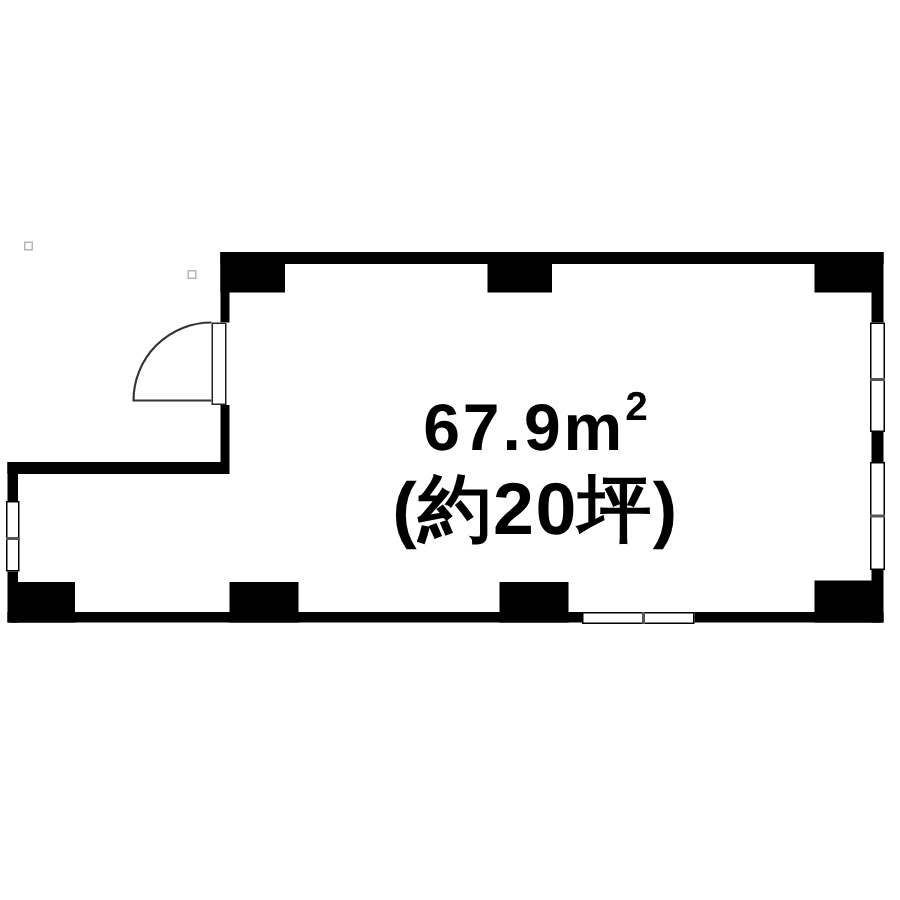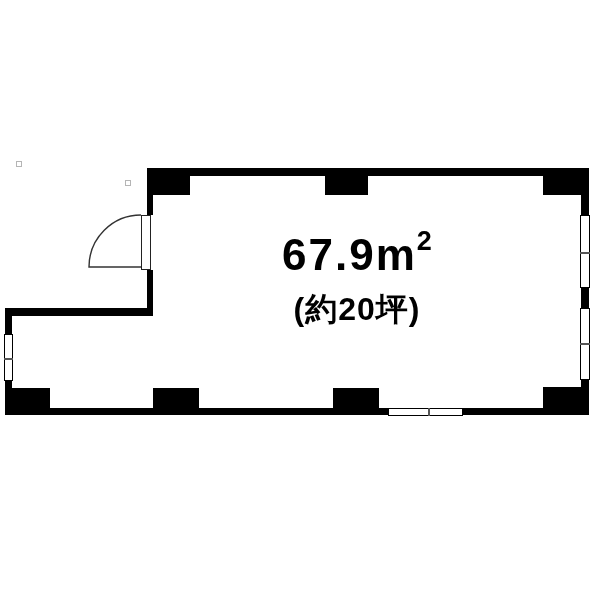--- a/index.html
+++ b/index.html
@@ -54,31 +54,32 @@
     width: 420px;
     text-align: center;
     color: #000000;
     font-weight: bold;
     white-space: nowrap;
   }
   .area-line1 {
     font-size: 44px;
     line-height: 44px;
     letter-spacing: 2px;
+    margin-top: 31px;
   }
   .area-line1 sup {
     font-size: 27px;
     letter-spacing: 0;
     position: relative;
     top: -4px;
     vertical-align: super;
     line-height: 0;
   }
   .area-line2 {
-    font-size: 32px;
+    font-size: 49px;
     line-height: 56px;
     margin-top: 4px;
     letter-spacing: 1px;
   }
 </style>
 </head>
 <body>
 
 <div id="stage">
 

